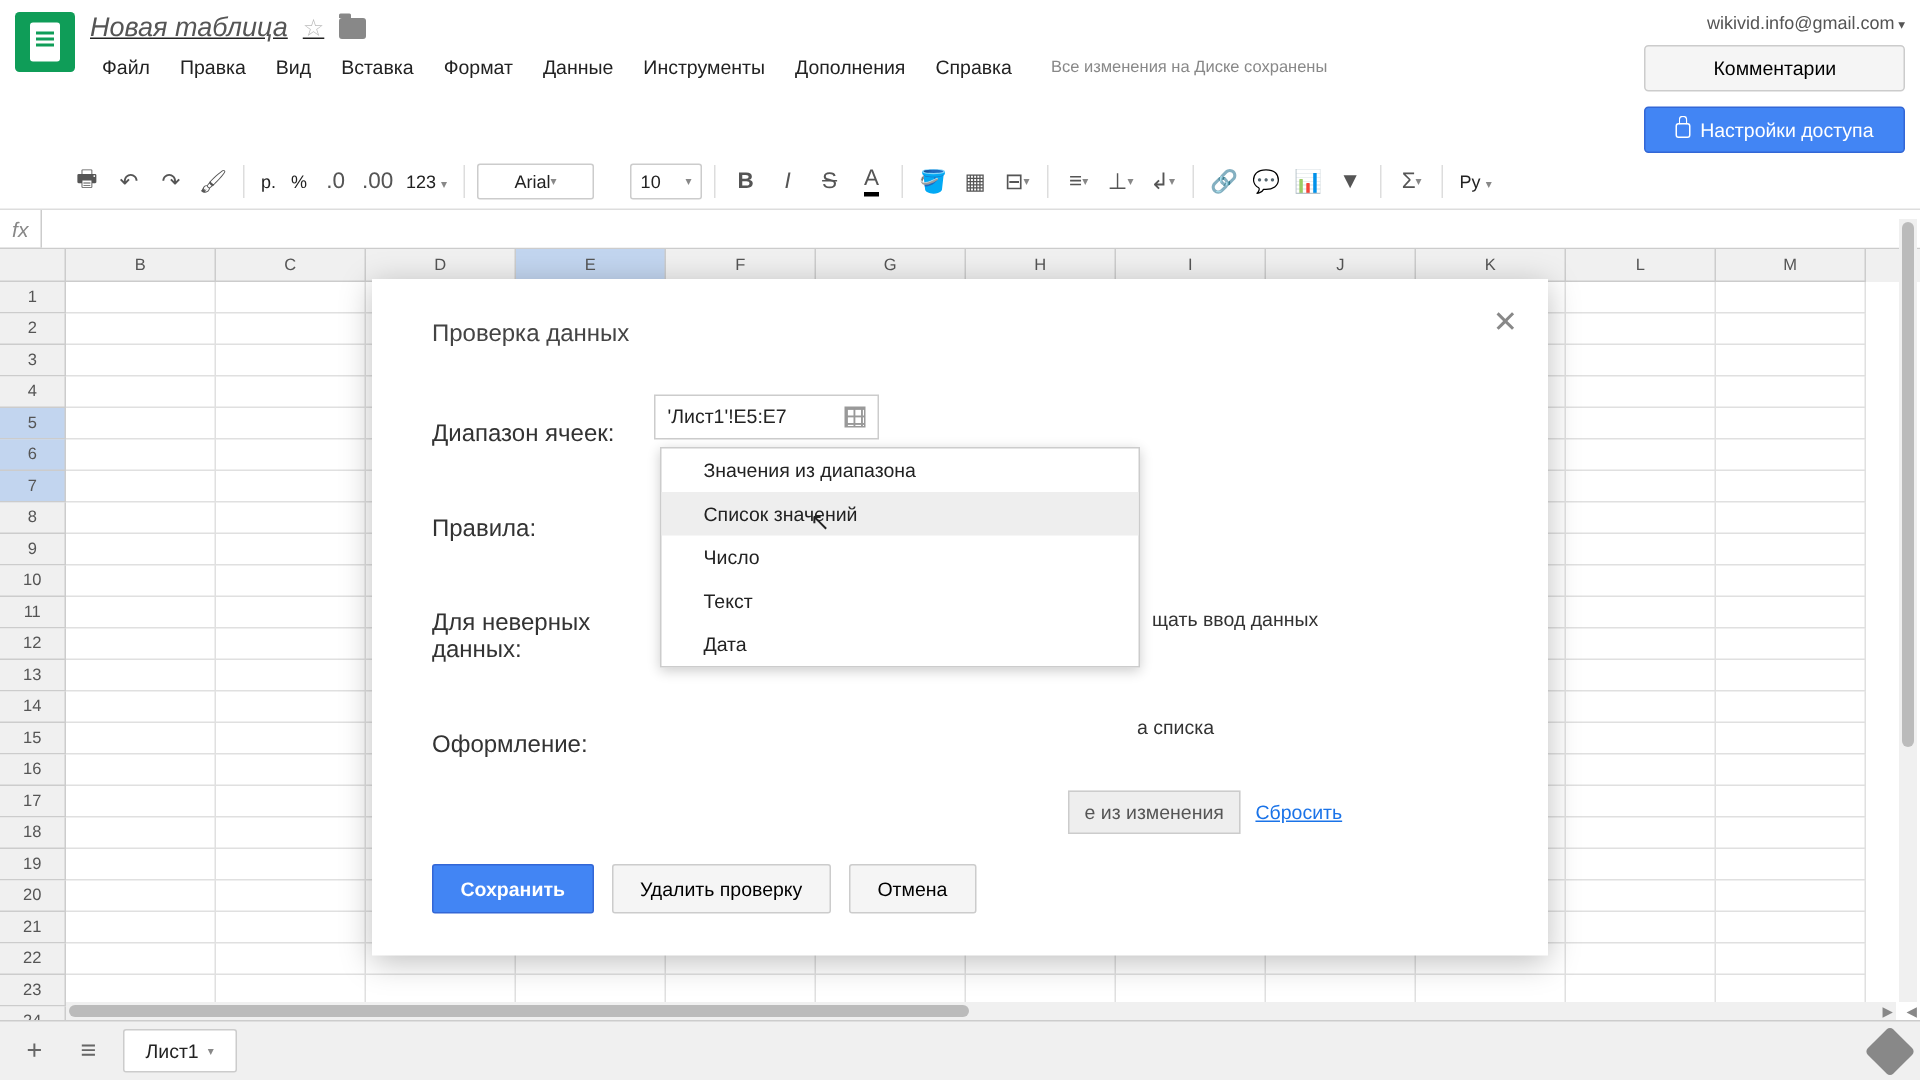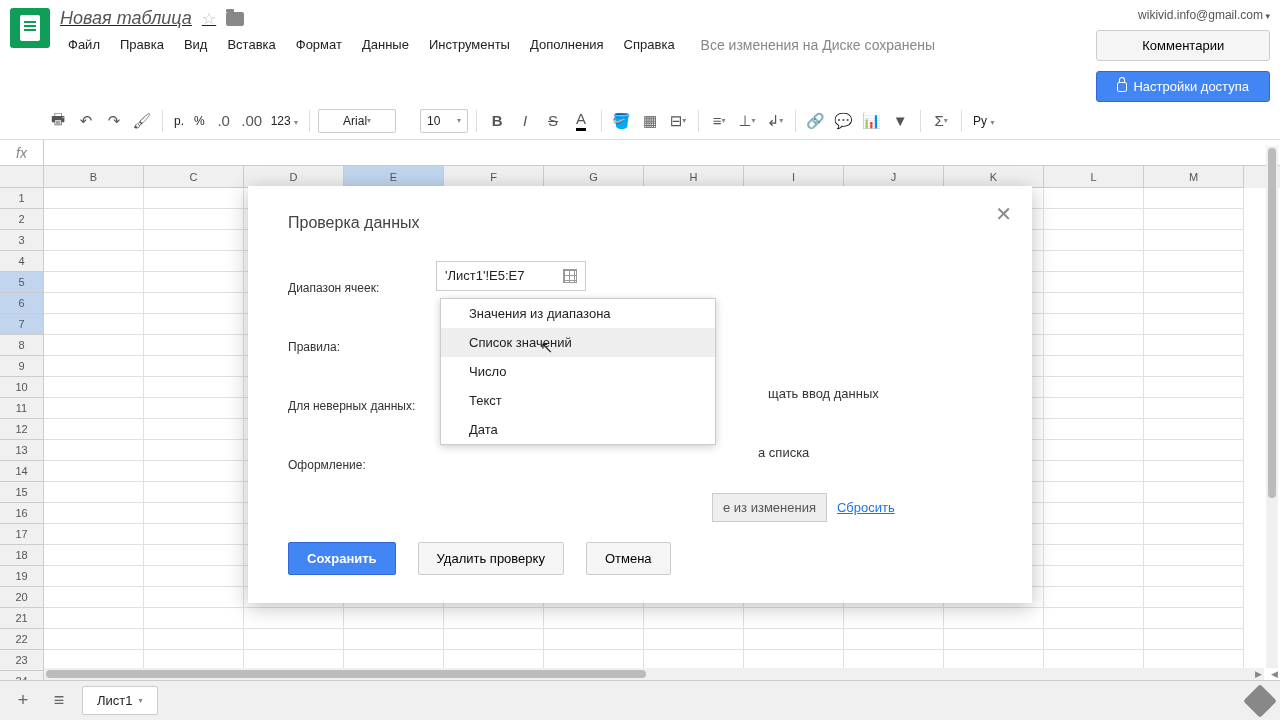--- a/index.html
+++ b/index.html
@@ -10,41 +10,41 @@
 .logo-inner { width: 20px; height: 26px; background: #fff; border-radius: 2px; position: relative; }
 .logo-inner::after { content: ''; position: absolute; top: 6px; left: 4px; right: 4px; height: 2px; background: #0f9d58; box-shadow: 0 4px 0 #0f9d58, 0 8px 0 #0f9d58; }
 .title-area { flex: 1; }
 .title-row { display: flex; align-items: center; gap: 10px; text-decoration: underline; }
 .doc-title { font-size: 18px; font-style: italic; color: #555; }
 .star-icon { color: #bbb; font-size: 16px; }
 .folder-icon { width: 18px; height: 14px; background: #888; border-radius: 2px; position: relative; }
 .folder-icon::before { content:''; position:absolute; top:-3px; left:0; width:8px; height:3px; background:#888; border-radius:1px 1px 0 0;}
 .menu-row { display: flex; align-items: center; gap: 4px; margin-top: 4px; }
 .menu-item { padding: 4px 8px; cursor: pointer; font-size: 13px; }
-.save-status { color: #888; margin-left: 14px; font-size: 14px; }
+.save-status { color: #888; margin-left: 14px; font-size: 11px; }
 .header-right { display: flex; flex-direction: column; align-items: flex-end; gap: 8px; }
 .email { font-size: 12px; color: #555; }
 .email::after { content: ' ▾'; font-size: 9px; }
 .header-buttons { display: flex; gap: 10px; flex-direction: column; }
 .btn-comments { background: #f5f5f5; border: 1px solid #ccc; border-radius: 3px; padding: 7px 14px; font-size: 13px; cursor: pointer; }
 .btn-share { background: #4285f4; color: #fff; border: 1px solid #3367d6; border-radius: 3px; padding: 7px 20px; font-size: 13px; cursor: pointer; display: flex; align-items: center; gap: 6px; }
 .lock-icon { width: 10px; height: 10px; border: 1.5px solid #fff; border-radius: 2px; position: relative; }
 .lock-icon::before { content:''; position:absolute; top:-6px; left:1px; width:4px; height:5px; border:1.5px solid #fff; border-bottom:none; border-radius:3px 3px 0 0;}
 
 .toolbar { display: flex; align-items: center; padding: 6px 46px; border-bottom: 1px solid #ddd; gap: 4px; height: 38px; }
 .tb-ic { width: 24px; height: 24px; display: flex; align-items: center; justify-content: center; color: #555; cursor: pointer; font-size: 15px; }
 .tb-sep { width: 1px; height: 22px; background: #ddd; margin: 0 4px; }
 .font-sel { width: 78px; height: 24px; border: 1px solid #ccc; border-radius: 2px; padding: 0 6px; font-size: 12px; display: flex; align-items: center; justify-content: center; }
 .size-sel { width: 48px; height: 24px; border: 1px solid #ccc; border-radius: 2px; padding: 0 6px; font-size: 12px; display: flex; align-items: center; justify-content: space-between; }
 .sel-arrow { font-size: 8px; color: #888; }
 .tb-text { font-size: 12px; padding: 0 3px; cursor: pointer; }
 .underline-a { border-bottom: 3px solid #000; padding-bottom: 1px; }
 
 .fx-bar { display: flex; align-items: center; height: 26px; border-bottom: 1px solid #ccc; }
-.fx-label { width: 44px; text-align: left; font-style: italic; color: #888; font-size: 14px; border-right: 1px solid #ccc; height: 100%; display: flex; align-items: center; justify-content: center; }
+.fx-label { width: 28px; text-align: left; font-style: italic; color: #888; font-size: 14px; border-right: 1px solid #ccc; height: 100%; display: flex; align-items: center; justify-content: center; }
 .fx-input { flex: 1; height: 100%; border: none; padding: 0 6px; }
 
 .grid-area { position: relative; height: 548px; overflow: hidden; }
 .col-headers { display: flex; height: 22px; background: #f0f0f0; position: relative; }
 .corner { width: 44px; border-right: 1px solid #ccc; border-bottom: 1px solid #ccc; background: #f0f0f0; }
 .col-h { width: 100px; border-right: 1px solid #ccc; border-bottom: 1px solid #ccc; text-align: center; font-size: 11px; color: #555; line-height: 22px; background: #f0f0f0; }
 .col-h.sel { background: #c2d5ef; }
 .grid-body { display: flex; height: 526px; }
 .row-headers { width: 44px; }
 .row-h { height: 21px; border-right: 1px solid #ccc; border-bottom: 1px solid #ccc; text-align: center; font-size: 11px; color: #555; line-height: 21px; background: #f0f0f0; }
@@ -61,31 +61,31 @@
 
 .sheet-tabs { position: absolute; bottom: 0; left: 0; right: 0; height: 40px; background: #f0f0f0; border-top: 1px solid #ccc; display: flex; align-items: center; padding: 0 10px; gap: 10px; }
 .tab-btn { width: 26px; height: 26px; display: flex; align-items: center; justify-content: center; color: #666; cursor: pointer; font-size: 18px; }
 .sheet-tab { background: #fff; border: 1px solid #ccc; border-radius: 2px; padding: 6px 14px; display: flex; align-items: center; gap: 6px; font-size: 13px; }
 .explore-btn { position: absolute; right: 8px; width: 24px; height: 24px; background: #888; border-radius: 3px; transform: rotate(45deg); }
 
 .dialog { position: absolute; top: 186px; left: 248px; width: 784px; background: #fff; box-shadow: 0 4px 20px rgba(0,0,0,0.25); padding: 28px 40px; z-index: 100; }
 .dialog-close { position: absolute; top: 16px; right: 20px; font-size: 20px; color: #888; cursor: pointer; }
 .dialog-title { font-size: 16px; color: #444; margin-bottom: 24px; }
 .dialog-row { display: flex; align-items: center; margin-bottom: 20px; min-height: 30px; }
-.dialog-label { width: 148px; font-size: 12px; color: #333; margin-top: 25px; }
+.dialog-label { width: 148px; font-size: 16px; color: #333; margin-top: 25px; }
 .range-input { width: 150px; height: 30px; border: 1px solid #ccc; padding: 0 8px; font-size: 13px; display: flex; align-items: center; justify-content: space-between; }
 .grid-icon { width: 14px; height: 14px; display: inline-block; background: linear-gradient(#999 1px, transparent 1px) 0 0/5px 5px, linear-gradient(90deg, #999 1px, transparent 1px) 0 0/5px 5px; border: 1px solid #999; }
 .partial-text { font-size: 13px; color: #333; }
 .hint-box { display:inline-block; padding: 6px 10px; background: #eee; border:1px solid #ccc; font-size:13px; color:#555; }
 .reset-link { color: #1a73e8; text-decoration: underline; font-size: 13px; margin-left: 10px; cursor: pointer; }
-.dialog-buttons { display: flex; gap: 22px; margin-top: 8px; }
+.dialog-buttons { display: flex; gap: 12px; margin-top: 8px; }
 .btn-primary { background: #4285f4; color: #fff; border: 1px solid #3367d6; border-radius: 2px; padding: 8px 18px; font-size: 13px; cursor: pointer; font-weight: bold; }
 .btn-secondary { background: #f5f5f5; border: 1px solid #ccc; border-radius: 2px; padding: 8px 18px; font-size: 13px; cursor: pointer; }
 
-.dropdown { position: absolute; top: 298px; left: 440px; width: 276px; background: #fff; border: 1px solid #ccc; box-shadow: 0 2px 8px rgba(0,0,0,0.2); z-index: 200; }
+.dropdown { position: absolute; top: 298px; left: 440px; width: 320px; background: #fff; border: 1px solid #ccc; box-shadow: 0 2px 8px rgba(0,0,0,0.2); z-index: 200; }
 .dropdown-item { padding: 7px 28px; font-size: 13px; cursor: pointer; }
 .dropdown-item:hover, .dropdown-item.hover { background: #eee; }
 .cursor-icon { position: absolute; top: 338px; left: 540px; z-index: 300; font-size: 16px; }
 
 .secondary-range { position:absolute; top: 308px; left: 714px; display:flex; align-items:center; gap:4px; height:30px; padding: 0 8px; border:1px solid #ccc; font-size:13px;}
 .secondary-range .grid-icon{margin-left:8px;}
 </style>
 </head>
 <body>
 

